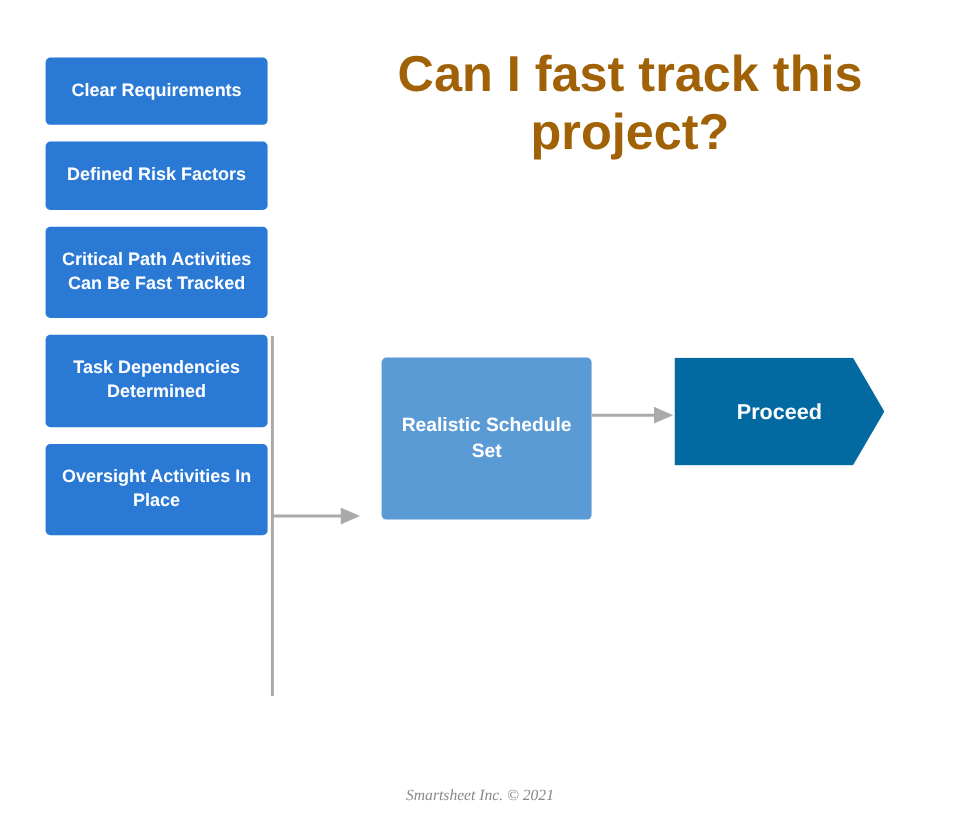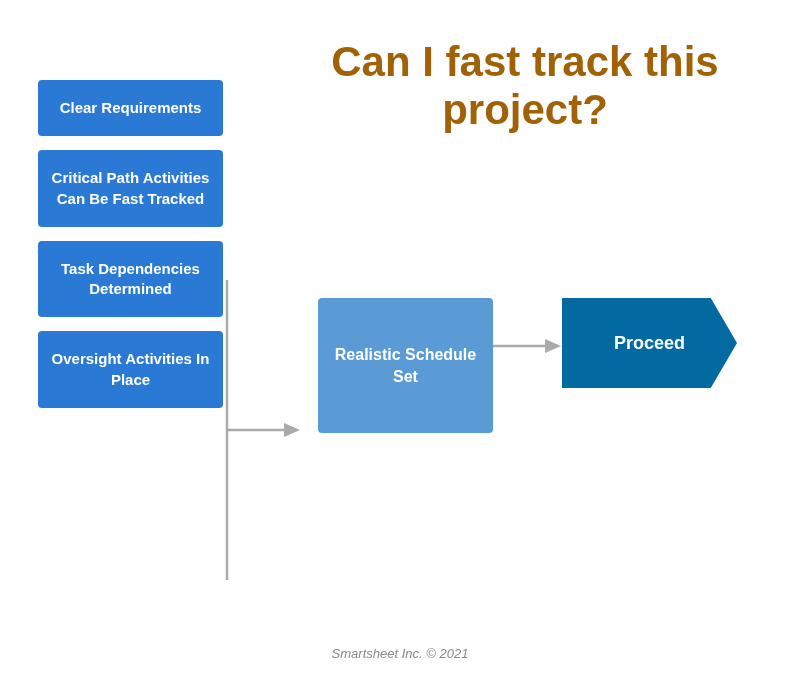--- a/index.html
+++ b/index.html
@@ -37,21 +37,20 @@
 
     
     .left-column {
       position: absolute;
       left: 38px;
       top: 48px;
       display: flex;
       flex-direction: column;
       gap: 14px;
       align-items: center;
-      margin-top: 32px;
     }
 
     .blue-box {
       background: #2979d5;
       color: #ffffff;
       font-size: 15px;
       font-weight: 700;
       text-align: center;
       width: 185px;
       padding: 18px 12px;
@@ -103,38 +102,40 @@
     }
 
     
     .arrow-svg {
       position: absolute;
     }
 
     
     .footer {
       position: absolute;
-      bottom: 32px;
+      bottom: 22px;
       left: 0;
       right: 0;
       text-align: center;
       font-size: 13px;
       font-style: italic;
       color: #888;
+      font-family: Liberation Serif, serif;
     }
   </style>
 </head>
 <body>
 
 <div class="diagram-container">
 
   <div class="title">Can I fast track this project?</div>
 
   <div class="left-column">
     <div class="blue-box">Clear Requirements</div>
+    <div class="blue-box">Defined Risk Factors</div>
     <div class="blue-box">Critical Path Activities Can Be Fast Tracked</div>
     <div class="blue-box">Task Dependencies Determined</div>
     <div class="blue-box">Oversight Activities In Place</div>
   </div>
 
   <svg class="bracket-svg" viewBox="0 0 80 320" xmlns="http://www.w3.org/2000/svg">
 
     <line x1="5" y1="10" x2="5" y2="310" stroke="#aaaaaa" stroke-width="2.5"></line>
 
     <line x1="5" y1="160" x2="68" y2="160" stroke="#aaaaaa" stroke-width="2.5"></line>

